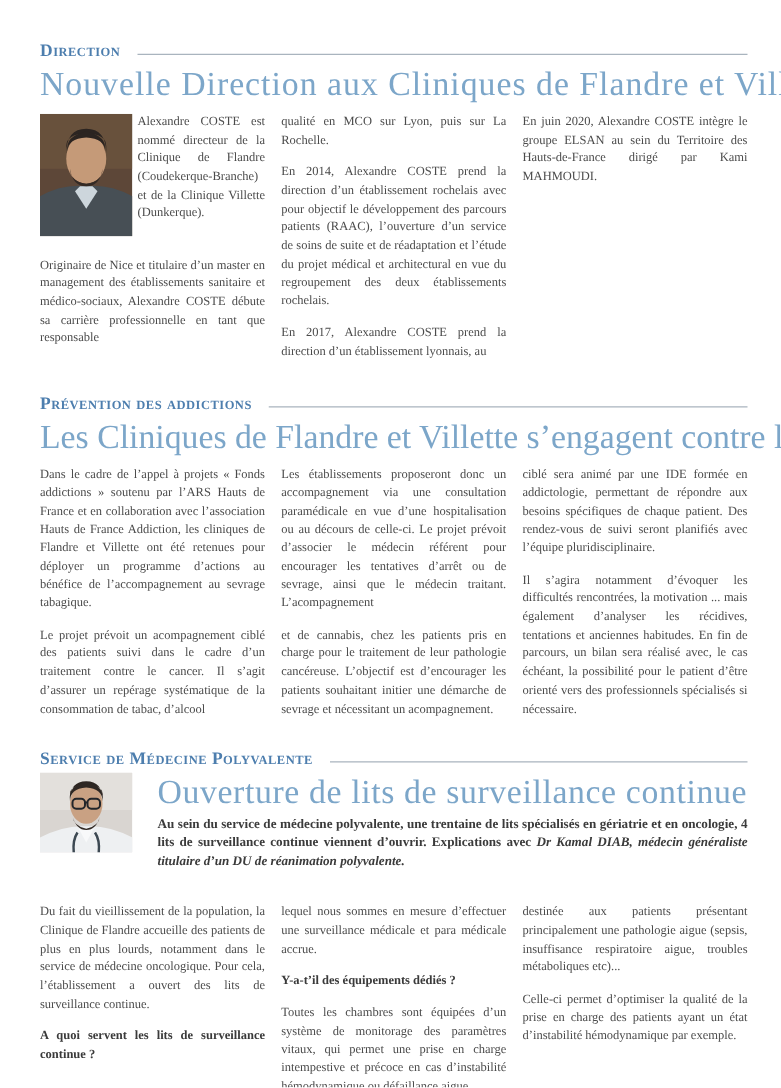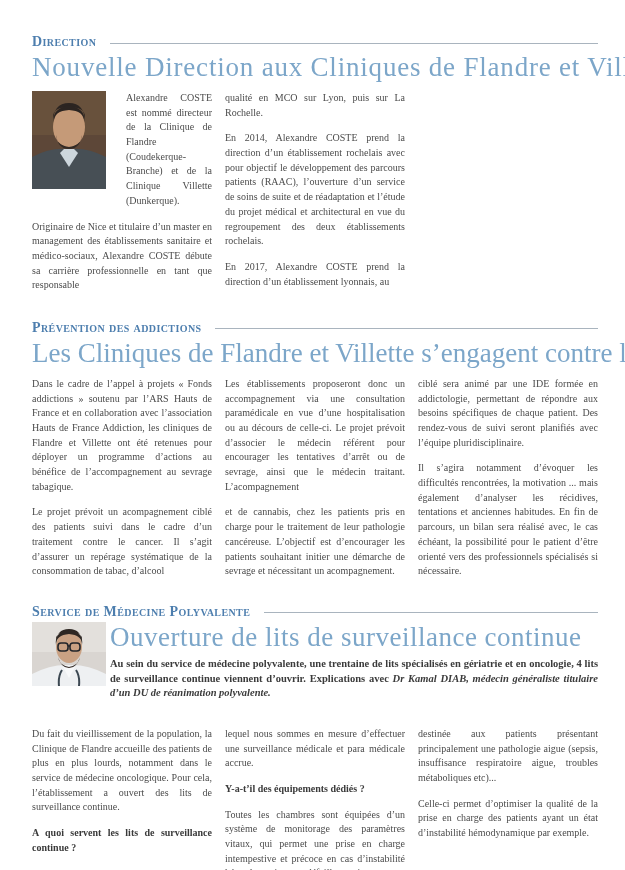--- a/index.html
+++ b/index.html
@@ -31,25 +31,25 @@
     letter-spacing:.4px;
     white-space:nowrap;
     margin:2px 0 8px 0;
   }
   
   .cols{display:flex;gap:13px;}
   .col{flex:1;min-width:0;font-size:10px;line-height:1.47;text-align:justify;}
   .col p{margin:0 0 11px 0;}
   .q{font-weight:bold;color:#3a3a3a;margin:0;}
   
-  .photo-row{display:flex;gap:20px;margin-bottom:11px;}
+  .photo-row{display:flex;gap:4px;margin-bottom:11px;}
   .photo-frame{flex:0 0 auto;overflow:hidden;}
   .p1-text{flex:1;}
   
-  .art3-head{display:flex;gap:4px;margin-bottom:4px;}
+  .art3-head{display:flex;gap:20px;margin-bottom:4px;}
   .art3-right{flex:1;min-width:0;}
   .art3-right .headline{margin:0 0 4px 0;}
   .intro{
     font-size:10.5px;line-height:1.4;font-weight:bold;color:#3b3b3b;
     text-align:justify;margin:0 0 22px 0;
   }
   .intro .emph{font-style:italic;}
   .sec{margin-bottom:16px;}
   .sec2{margin-bottom:14px;}
 </style>
@@ -83,20 +83,21 @@
           <div class="p1-text">Alexandre COSTE est nommé directeur de la Clinique de Flandre (Coudekerque-Branche) et de la Clinique Villette (Dunkerque).</div>
         </div>
         <p>Originaire de Nice et titulaire d’un master en management des établissements sanitaire et médico-sociaux, Alexandre COSTE débute sa carrière professionnelle en tant que responsable</p>
       </div>
       <div class="col">
         <p>qualité en MCO sur Lyon, puis sur La Rochelle.</p>
         <p>En 2014, Alexandre COSTE prend la direction d’un établissement rochelais avec pour objectif le développement des parcours patients (RAAC), l’ouverture d’un service de soins de suite et de réadaptation et l’étude du projet médical et architectural en vue du regroupement des deux établissements rochelais.</p>
         <p>En 2017, Alexandre COSTE prend la direction d’un établissement lyonnais, au</p>
       </div>
       <div class="col">
+        <p>En juin 2020, Alexandre COSTE intègre le groupe ELSAN au sein du Territoire des Hauts-de-France dirigé par Kami MAHMOUDI.</p>
       </div>
     </div>
   </div>
 
   <div class="sec sec2">
     <div class="sec-head">
       <span class="sec-label">Prévention des addictions</span>
       <span class="sec-rule"></span>
     </div>
     <div class="headline" style="letter-spacing:0px;">Les Cliniques de Flandre et Villette s’engagent contre le tabac</div>

